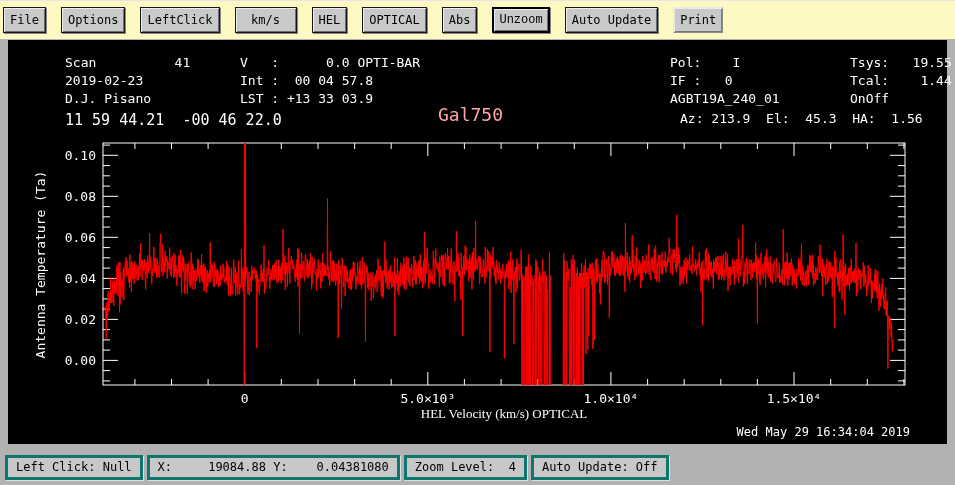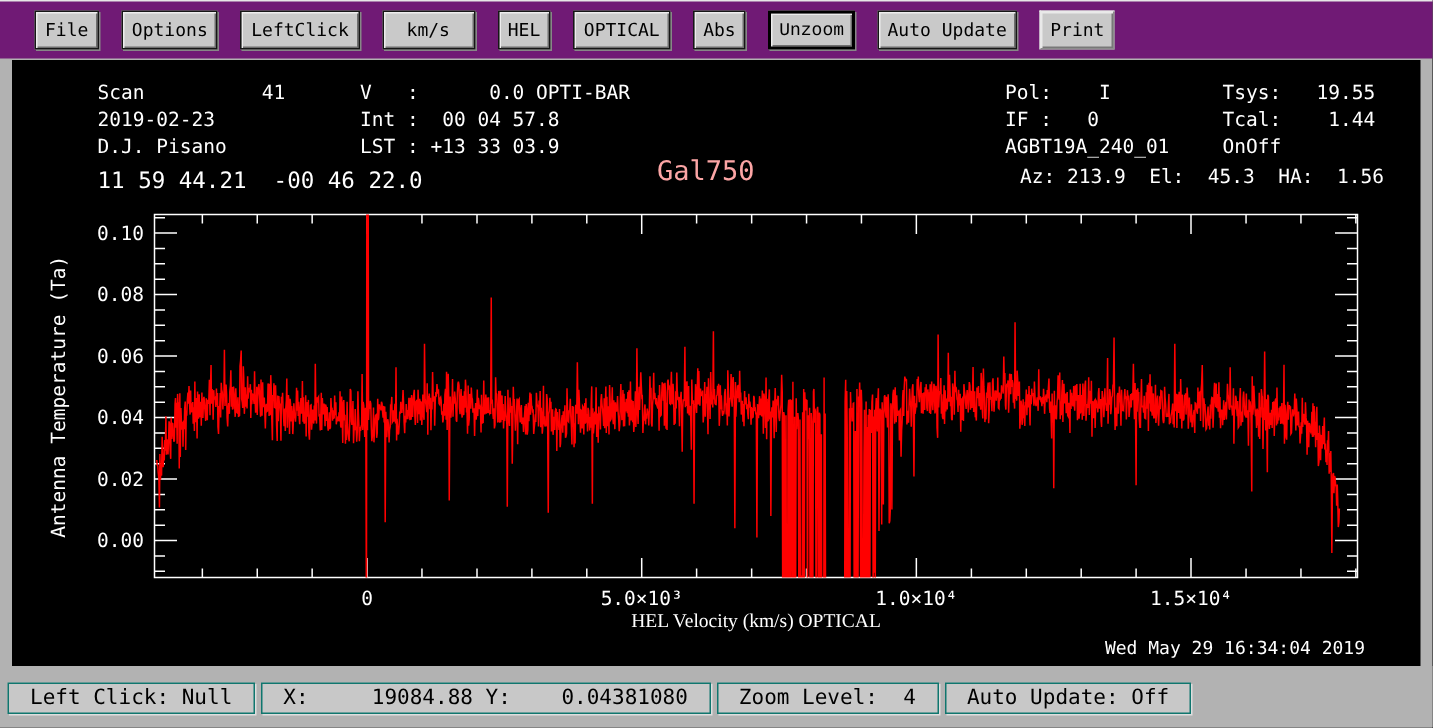--- a/index.html
+++ b/index.html
@@ -5,22 +5,22 @@
   html,body{margin:0;padding:0;}
   body{
     width:955px;height:485px;position:relative;overflow:hidden;
     background:#b2b2b2;
     font-family:"DejaVu Sans Mono","Liberation Mono",monospace;
   }
   
   .toolbar{
     position:absolute;left:0;top:0;width:955px;height:39px;
     display:flex;align-items:center;gap:15px;
-    padding-left:23px;box-sizing:border-box;
-    background:#701a75;border-top:1px solid #e6e6e6;
+    padding-left:3px;box-sizing:border-box;
+    background:#fef9c3;border-top:1px solid #e6e6e6;
   }
   .btn{
     background:#c9c9c9;color:#000;
     border:1px solid #161616;
     box-shadow:inset 1px 1px 0 #ededed, inset -1px -1px 0 #6e6e6e, 1px 1px 0 #878787;
     font:12px "DejaVu Sans Mono","Liberation Mono",monospace;
     padding:5px 6px;white-space:pre;cursor:default;
   }
   .btn-wide{min-width:62px;text-align:center;}
   .btn-default{border:2px solid #000;padding:4px 5px;font-family:Liberation Mono, monospace;}
@@ -46,23 +46,23 @@
   }
   .timestamp{position:absolute;right:37px;top:385px;white-space:pre;font-size:12px;}
   svg{position:absolute;left:0;top:0;}
   
   .statusbar{
     position:absolute;left:0;top:444px;width:955px;height:41px;
     background:#b2b2b2;display:flex;gap:4px;
     padding:11px 0 0 5px;box-sizing:border-box;align-items:flex-start;
   }
   .sbox{
-    background:#c8c8c8;border:1px solid #0f766e;
+    background:#c8c8c8;border:3px solid #0f766e;
     box-shadow:1px 1px 0 #dedede;
-    font-size:14px;line-height:15px;padding:2px 14px;white-space:pre;color:#000;
+    font-size:12px;line-height:15px;padding:2px 8px;white-space:pre;color:#000;
   }
 </style>
 </head>
 <body>
 
 <div>
 
   <div class="toolbar">
     <button class="btn">File</button>
     <button class="btn">Options</button>
@@ -86,21 +86,21 @@
     <div class="hcol" style="left:232px">
       <div class="hline">V   :      0.0 OPTI-BAR</div>
       <div class="hline">Int :  00 04 57.8</div>
       <div class="hline">LST : +13 33 03.9</div>
     </div>
     <div class="hcol" style="left:662px">
       <div class="hline">Pol:    I</div>
       <div class="hline">IF :   0</div>
       <div class="hline">AGBT19A_240_01</div>
     </div>
-    <div class="hcol" style="left:807px">
+    <div class="hcol" style="left:842px">
       <div class="hline">Tsys:   19.55</div>
       <div class="hline">Tcal:    1.44</div>
       <div class="hline">OnOff</div>
     </div>
 
     <div class="coords">11 59 44.21  -00 46 22.0</div>
     <div class="source" style="color: #fca5a5;">Gal750</div>
     <div class="pointing">Az: 213.9  El:  45.3  HA:  1.56</div>
 
     <svg id="spectrum-svg" width="939" height="404">

